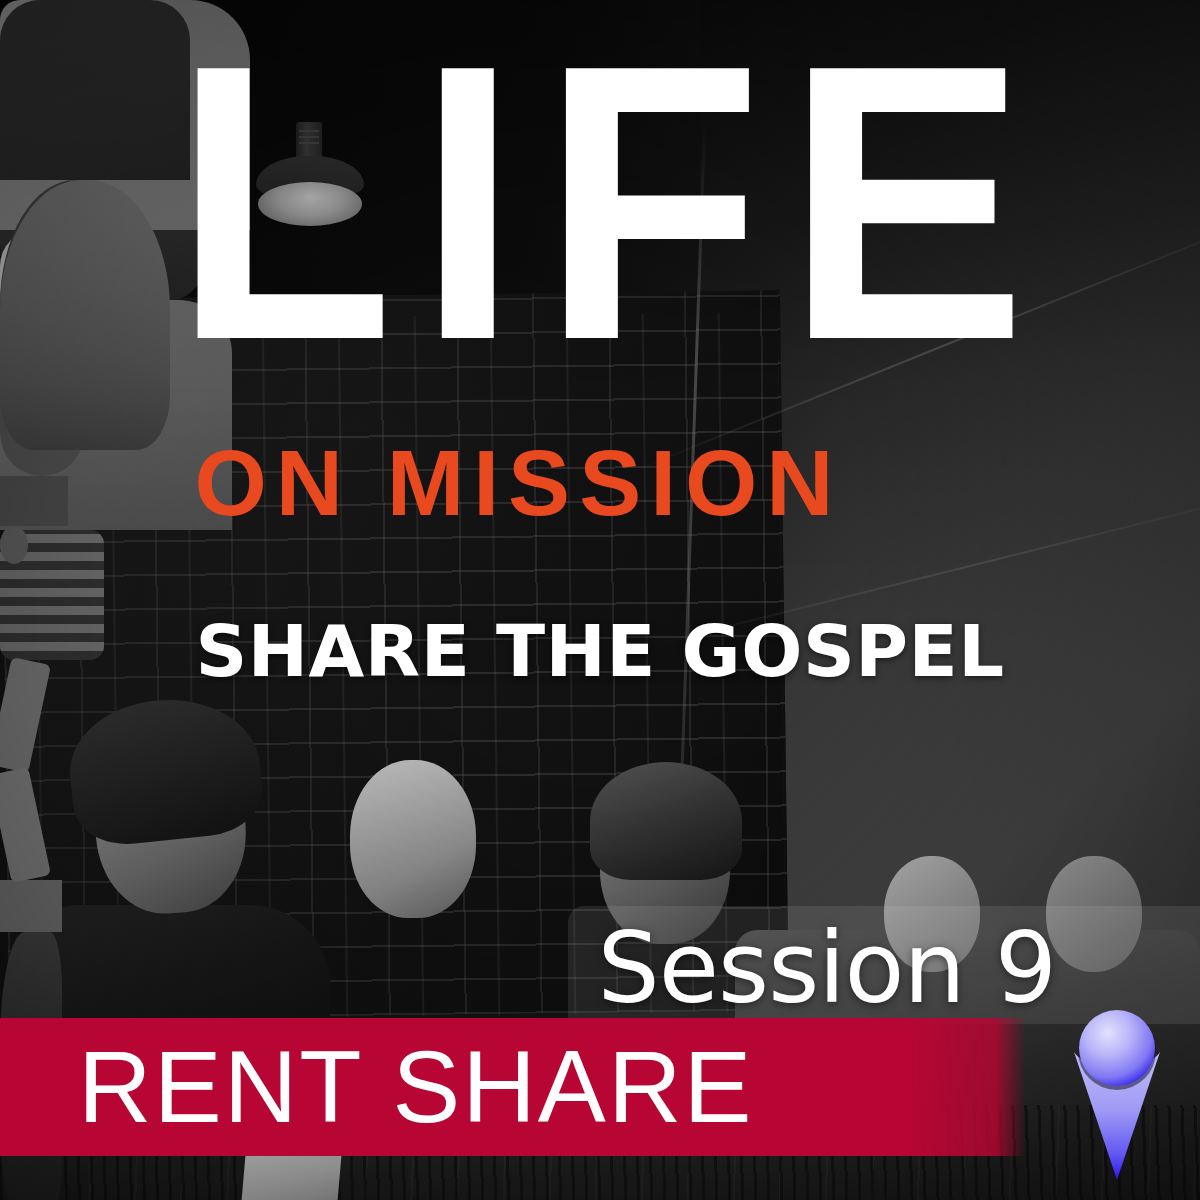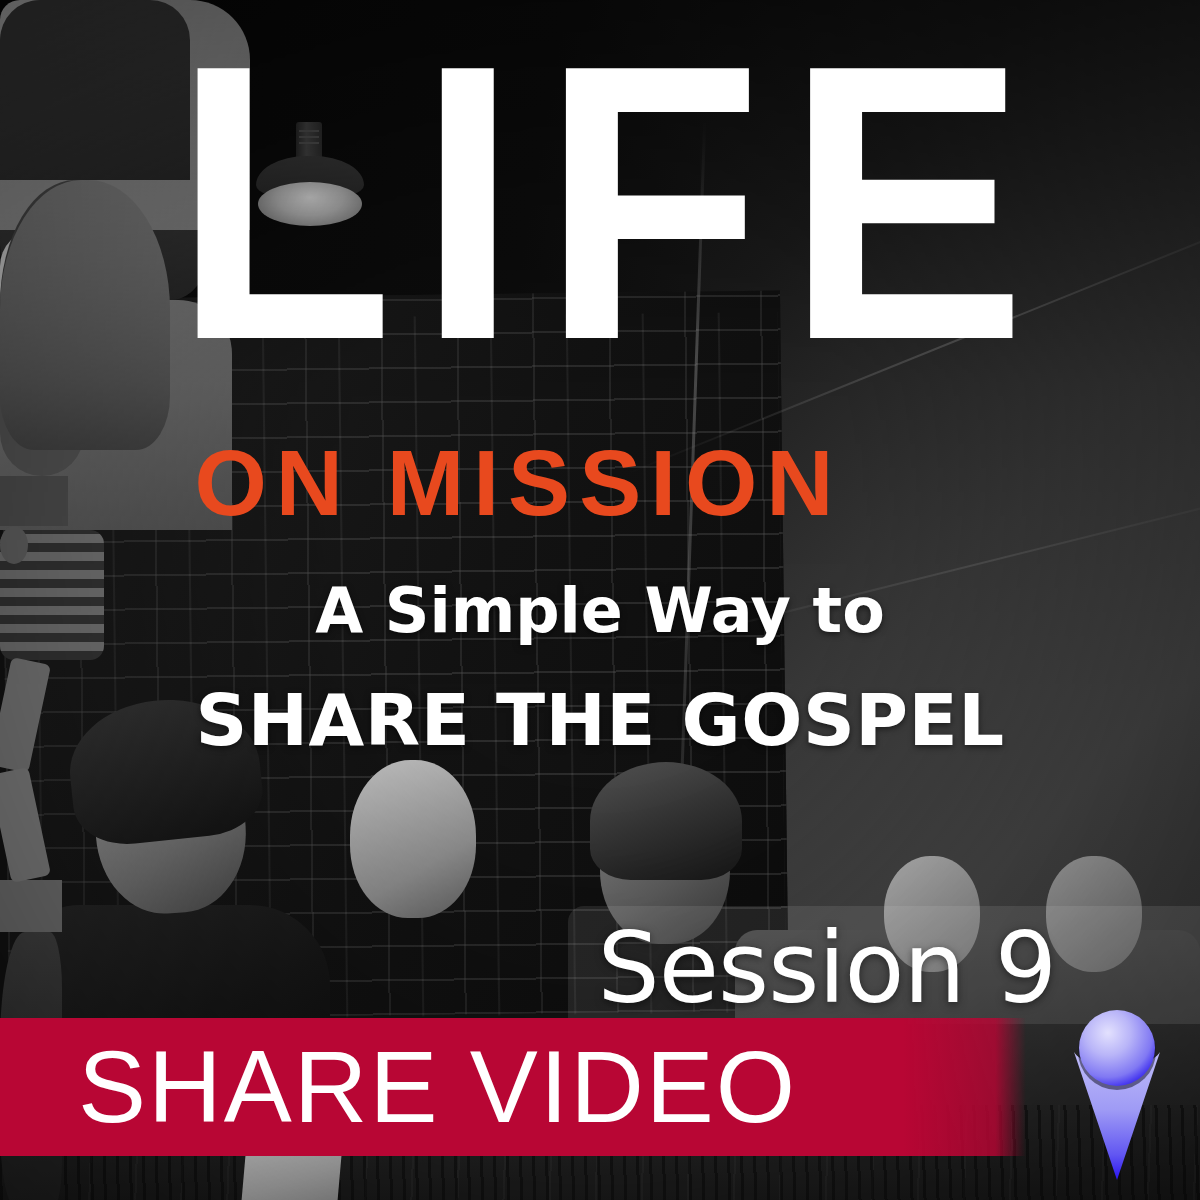--- a/index.html
+++ b/index.html
@@ -307,29 +307,28 @@
     </div>
 
     <div class="vignette"></div>
   </div>
 
   <div class="title">LIFE</div>
 
   <div class="subtitle1">ON MISSION</div>
 
   <div class="tagline">
-    <div class="l1">A Simple Way to</div>
     <div class="l2">SHARE THE GOSPEL</div>
   </div>
 
   <div class="session-plate"></div>
   <div class="session">Session 9</div>
 
   <div class="cta">
-    <span class="cta-label">SHARE VIDEO</span>
+    <span class="cta-label">RENT SHARE</span>
   </div>
 
   <div class="pin">
     <svg viewBox="0 0 110 172" xmlns="http://www.w3.org/2000/svg">
       <defs>
         <linearGradient id="coneGrad" x1="0" y1="0" x2="0" y2="1">
           <stop offset="0%" stop-color="#BFBCF9"></stop>
           <stop offset="45%" stop-color="#9F9BF5"></stop>
           <stop offset="80%" stop-color="#6257F2"></stop>
           <stop offset="100%" stop-color="#2A14F0"></stop>

